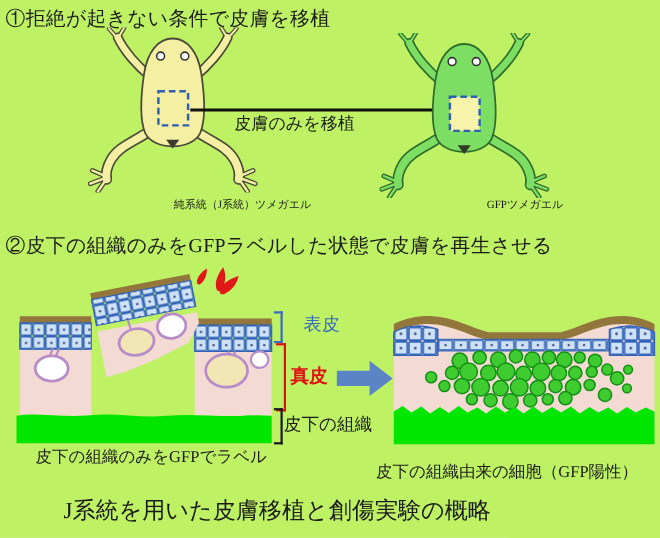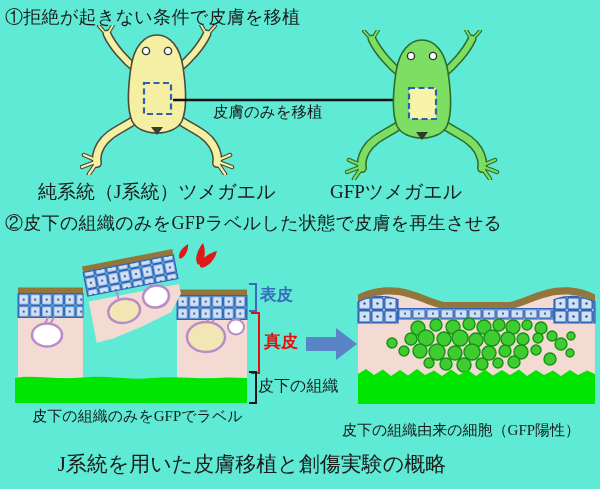--- a/index.html
+++ b/index.html
@@ -1,24 +1,24 @@
 <!DOCTYPE html>
 <html><head>
 <meta charset="utf-8">
 <style>
   html,body{margin:0;padding:0;background:#fff;}
-  .figure{position:relative;width:600px;height:489px;background:#5eead4;overflow:hidden;
+  .figure{position:relative;width:600px;height:489px;background:#bef264;overflow:hidden;
           font-family:"Liberation Serif","DejaVu Serif",serif;color:#1a1a1a;}
   .abs{position:absolute;}
   .h-step{font-size:18px;letter-spacing:.3px;white-space:nowrap;}
-  .frog-label{font-size:19px;text-align:left;white-space:nowrap;}
+  .frog-label{font-size:10px;text-align:right;white-space:nowrap;}
   .arrow-label{font-size:15.5px;text-align:left;white-space:nowrap;}
   .caption{font-size:15px;text-align:center;line-height:20px;white-space:nowrap;}
   .layer-label{font-size:16.5px;white-space:nowrap;}
-  .lbl-epi{color:#3A6BC0;font-weight:700;}
+  .lbl-epi{color:#3A6BC0;font-weight:400;margin-left:16px;}
   .lbl-derm{color:#E01010;font-weight:600;font-size:17px;}
   .lbl-sub{color:#1a1a1a;font-size:16px;}
   .bracket{position:absolute;border-style:solid;border-left:none;background:transparent;}
   .br-epi{border-width:2px;border-color:#3A6BC0;}
   .br-derm{border-width:2.5px;border-color:#E01010;}
   .br-sub{border-width:2.5px;border-color:#1a1a1a;}
   .footer-title{width:504px;text-align:center;font-size:21px;white-space:nowrap;}
 </style>
 </head>
 <body>

